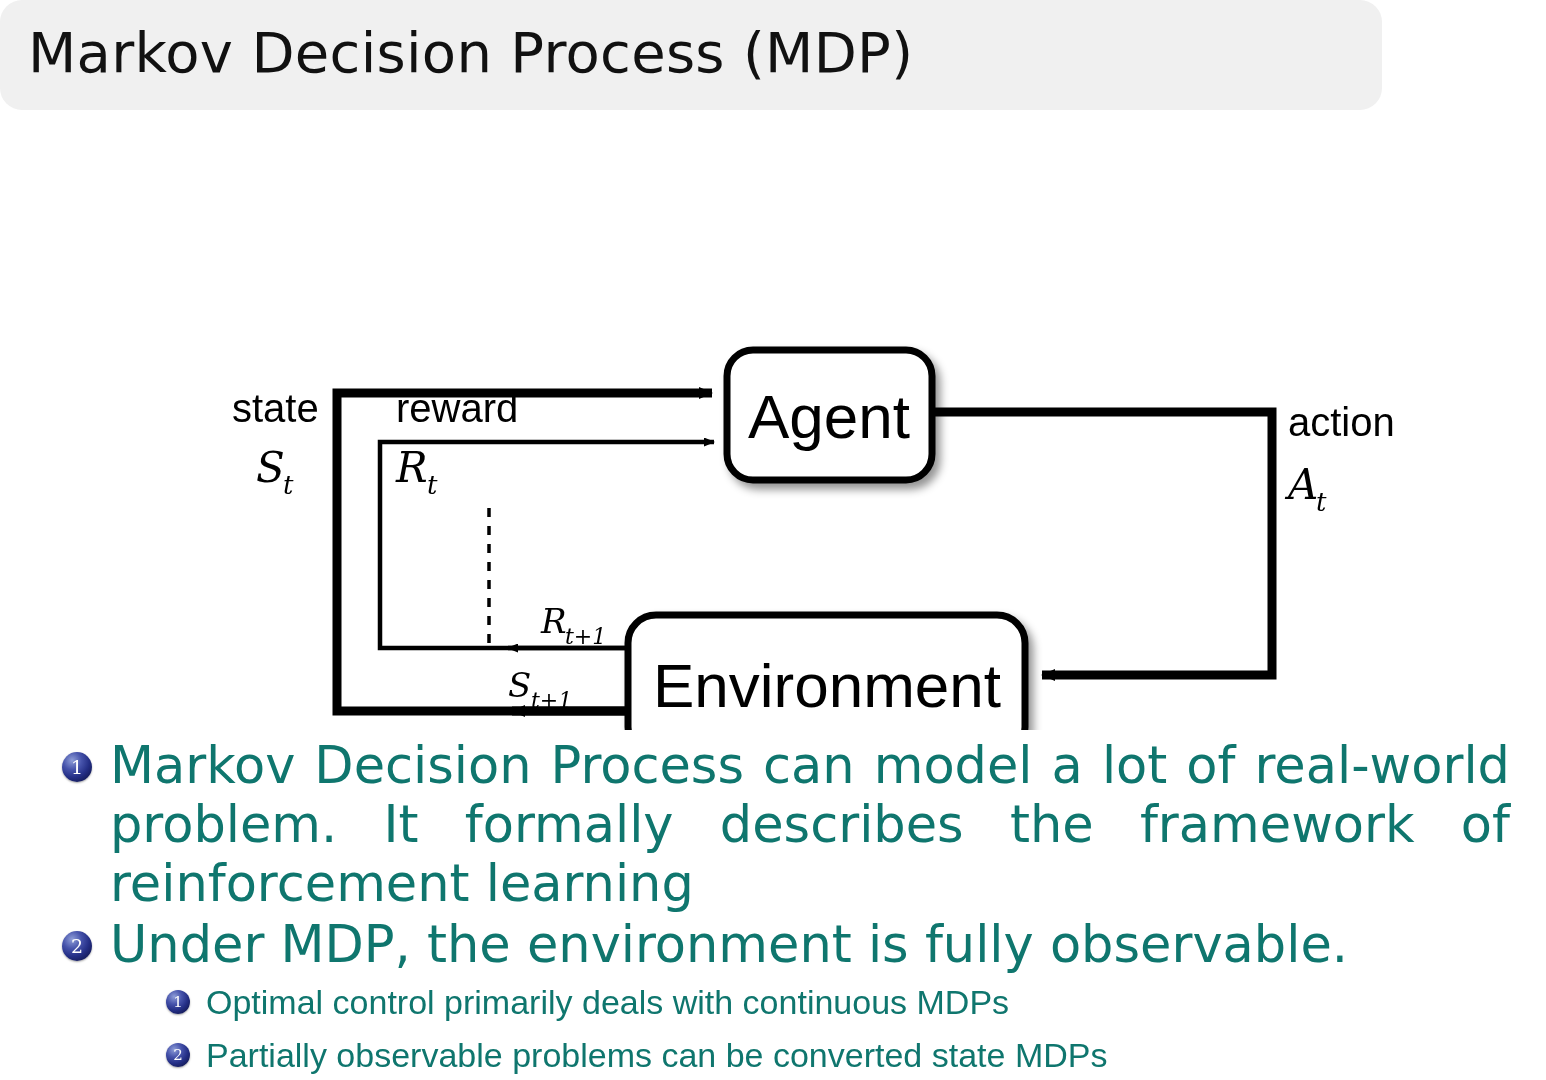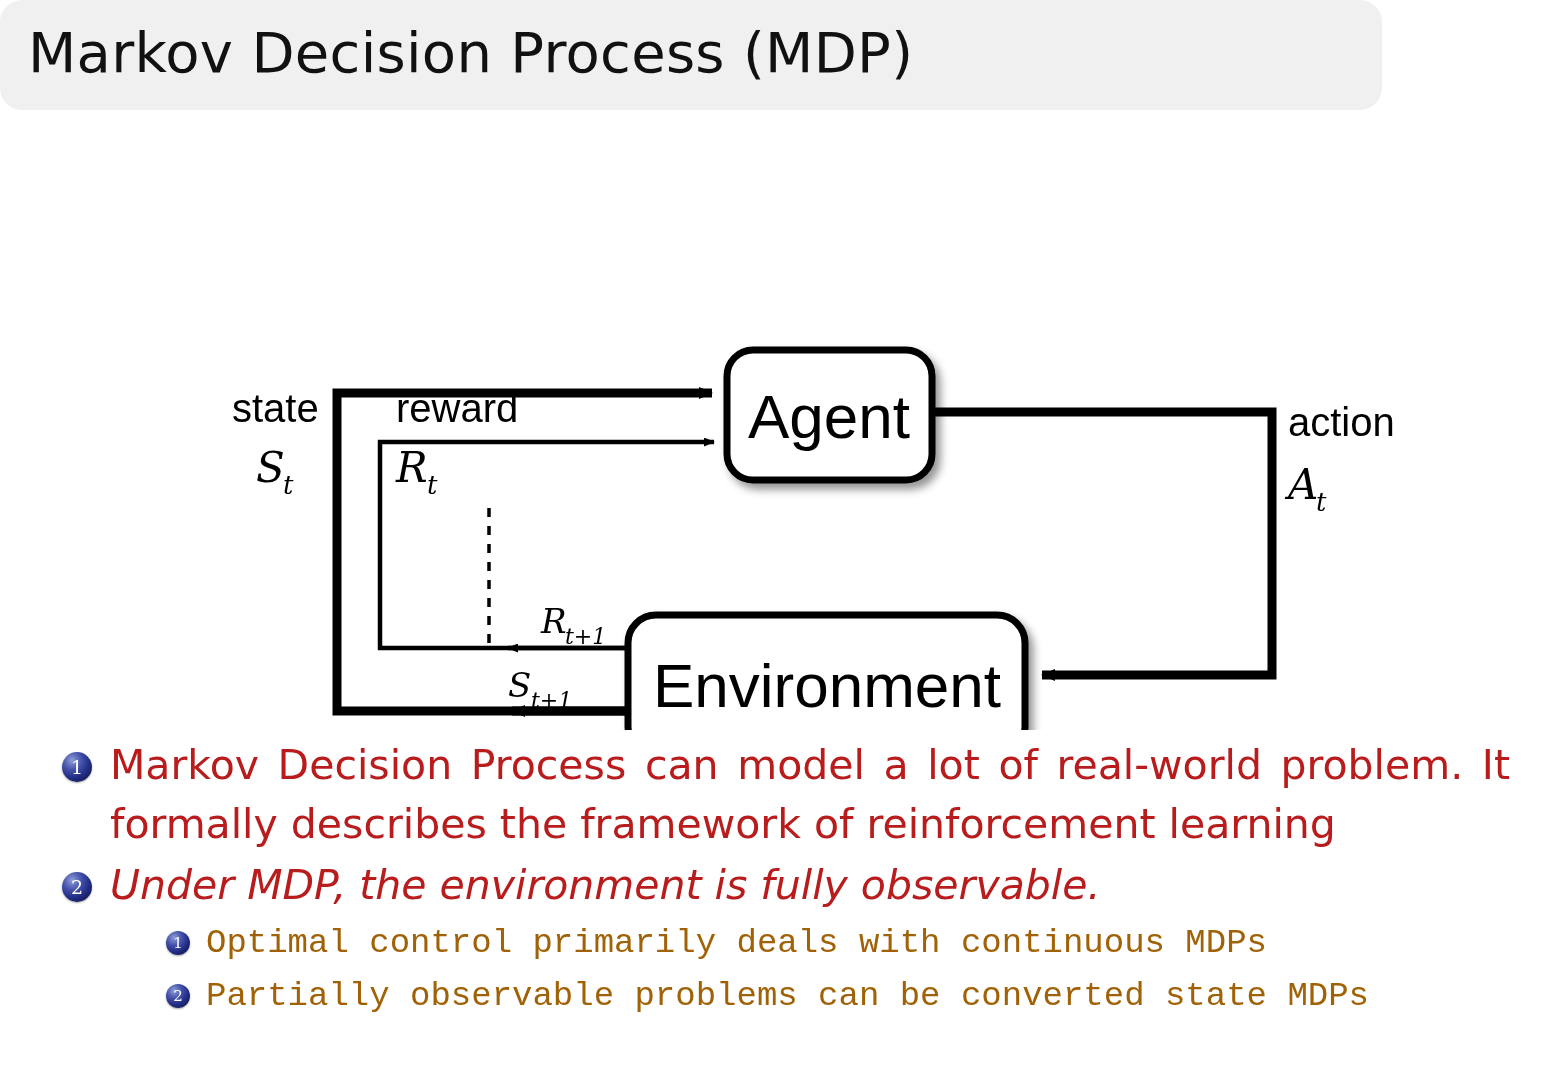--- a/index.html
+++ b/index.html
@@ -124,33 +124,33 @@
     font-size: 15px;
     margin-top: 14px;
     margin-right: 16px;
     background:
       radial-gradient(circle at 34% 28%, #8f9ed8 0%, #4653ab 32%, #242f86 58%, #141a57 82%, #0d1240 100%);
     box-shadow: 0 1px 2px rgba(0,0,0,0.35);
   }
 
   .bullet-text-lvl1 {
     font-family: "DejaVu Sans", "Liberation Sans", sans-serif;
-    font-size: 41px;
+    font-size: 51px;
     line-height: 59px;
-    color: #b91c1c;
+    color: #0f766e;
     max-width: 1400px;
     text-align: justify;
     text-justify: inter-word;
   }
-  .bullet-text-lvl1.nojust { text-align: left; font-style: italic; }
+  .bullet-text-lvl1.nojust { text-align: left; }
   .bullet-text-lvl2 {
-    font-family: Liberation Mono, monospace;
+    font-family: Liberation Sans, sans-serif;
     font-size: 34px;
     line-height: 53px;
-    color: #a16207;
+    color: #0f766e;
     white-space: nowrap;
   }
 </style>
 </head>
 <body>
 
 <div id="header-band">
   <div id="slide-title">Markov Decision Process (MDP)</div>
 </div>
 

